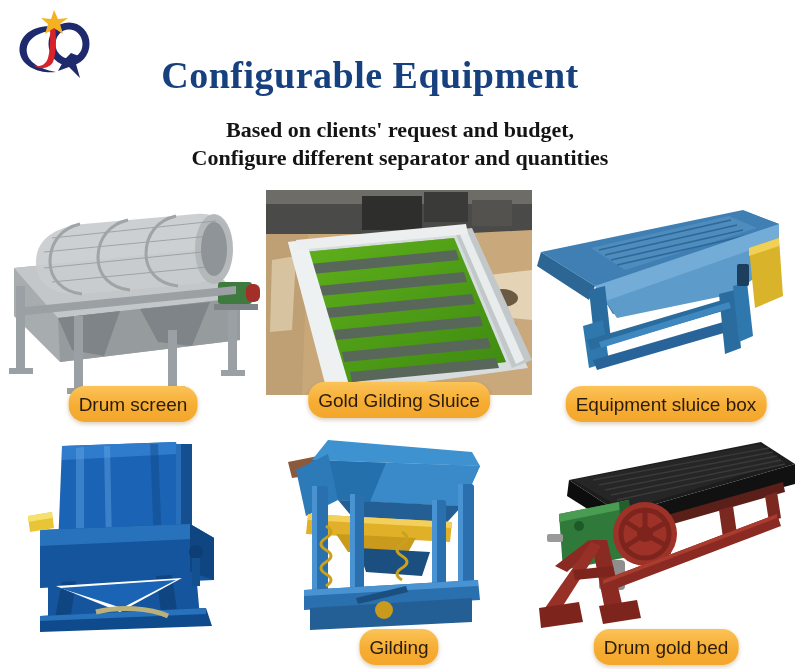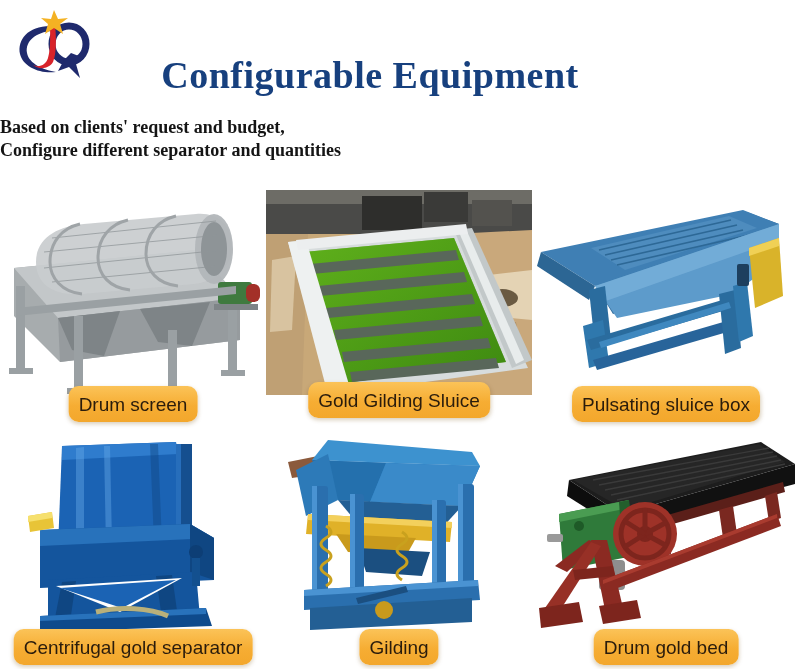--- a/index.html
+++ b/index.html
@@ -22,24 +22,24 @@
     text-align:center;
     font-family:"Liberation Serif", serif;
     font-weight:bold;
     font-size:38px;
     letter-spacing:.5px;
     color:#17407e;
     line-height:1.05;
   }
   .subtitle{
     position:absolute;left:0;top:116px;width:800px;
-    text-align:left;
+    text-align:center;
     font-family:"Liberation Serif", serif;
     font-weight:bold;
-    font-size:18px;
+    font-size:22px;
     color:#141414;
     line-height:1.26;
   }
   .subtitle span{display:block;}
 
   
   .grid{position:absolute;left:0;top:190px;width:800px;height:479px;}
   .cell{position:absolute;width:266px;height:238px;}
   .cell.c0{left:0;top:0;}
   .cell.c1{left:266px;top:0;}
@@ -49,21 +49,21 @@
   .cell.c5{left:533px;top:240px;}
 
   .photo{position:absolute;left:0;top:0;width:266px;height:205px;}
   .photo svg{display:block;width:100%;height:100%;}
 
   
   .pill{
     position:absolute;
     left:50%;transform:translateX(-50%);
     height:36px;
-    border-radius:10px;
+    border-radius:16px;
     background:linear-gradient(180deg,#fbc358 0%,#f6ad33 55%,#f3a72c 100%);
     box-shadow:0 2px 4px rgba(120,80,10,.28);
     display:flex;align-items:center;justify-content:center;
     padding:0 10px;
     white-space:nowrap;
     box-sizing:border-box;
   }
   .pill span{
     font-family:"Liberation Sans", sans-serif;
     font-size:19px;
@@ -245,21 +245,21 @@
 
           <path d="M66 152 L196 112 L198 118 L68 158 Z" fill="#3f88bf"></path>
 
           <path d="M216 58 L246 48 L250 106 L222 118 Z" fill="#d9b32a"></path>
           <path d="M216 58 L246 48 L246 56 L216 66 Z" fill="#f0d055"></path>
 
           <rect x="204" y="74" width="12" height="22" rx="2" fill="#1d3f5e"></rect>
         </svg>
       </div>
       <div class="pill">
-        <span>Pulsating sluice box</span>
+        <span>Equipment sluice box</span>
       </div>
     </div>
 
     <div class="cell c3 row2">
       <div class="photo">
         <svg viewBox="0 0 266 205" preserveAspectRatio="xMidYMid meet">
           <rect width="266" height="205" fill="#ffffff"></rect>
 
           <path d="M62 16 L176 12 L184 112 L58 118 Z" fill="#1b63b4"></path>
           <path d="M62 16 L176 12 L178 24 L62 30 Z" fill="#2f7ccd"></path>
@@ -288,23 +288,20 @@
           <path d="M60 158 L176 150 L122 178 Z" fill="#1b63b4"></path>
 
           <path d="M40 186 L206 178 L212 196 L40 202 Z" fill="#0e4a8c"></path>
           <path d="M40 186 L206 178 L206 184 L40 191 Z" fill="#2872bb"></path>
 
           <path d="M96 182 C120 176 150 178 168 186" stroke="#b9b07a" stroke-width="5" fill="none"></path>
 
           <circle cx="196" cy="122" r="7" fill="#0d3e75"></circle>
           <rect x="192" y="128" width="8" height="28" fill="#13508f"></rect>
         </svg>
-      </div>
-      <div class="pill">
-        <span>Centrifugal gold separator</span>
       </div>
     </div>
 
     <div class="cell c4 row2">
       <div class="photo">
         <svg viewBox="0 0 266 205" preserveAspectRatio="xMidYMid meet">
           <rect width="266" height="205" fill="#ffffff"></rect>
 
           <path d="M22 32 L62 24 L66 42 L26 48 Z" fill="#8b5a3c"></path>
 

